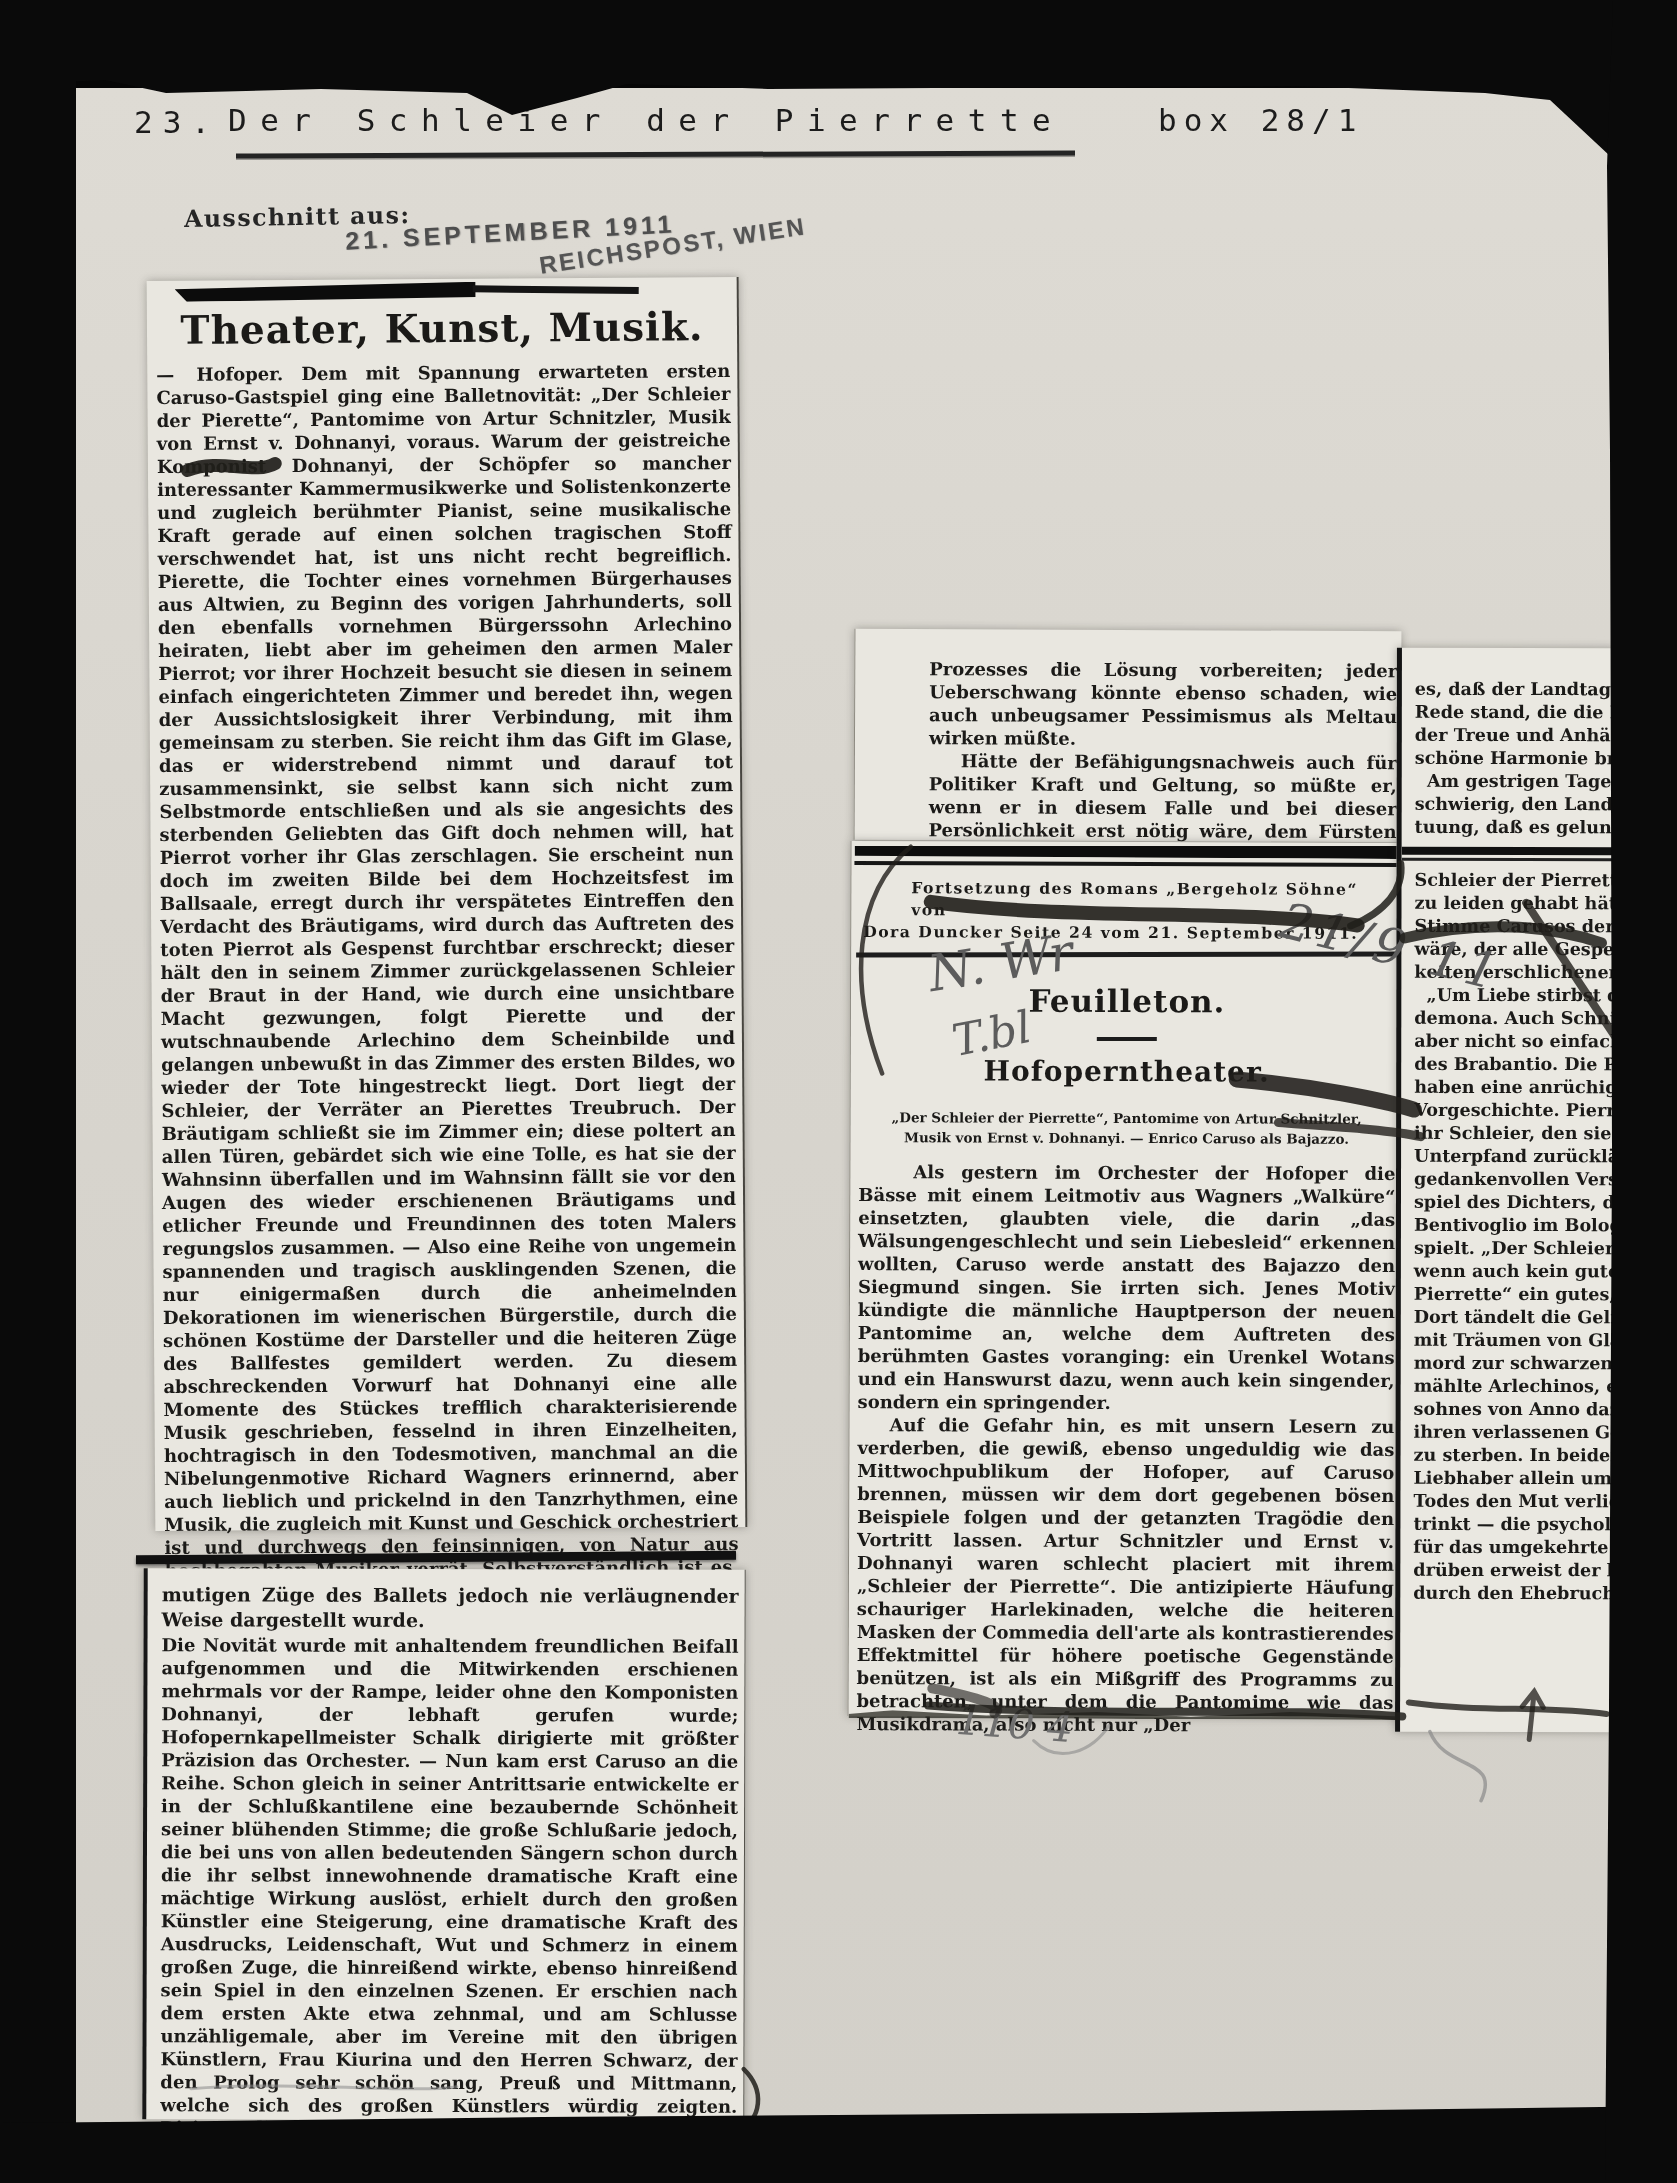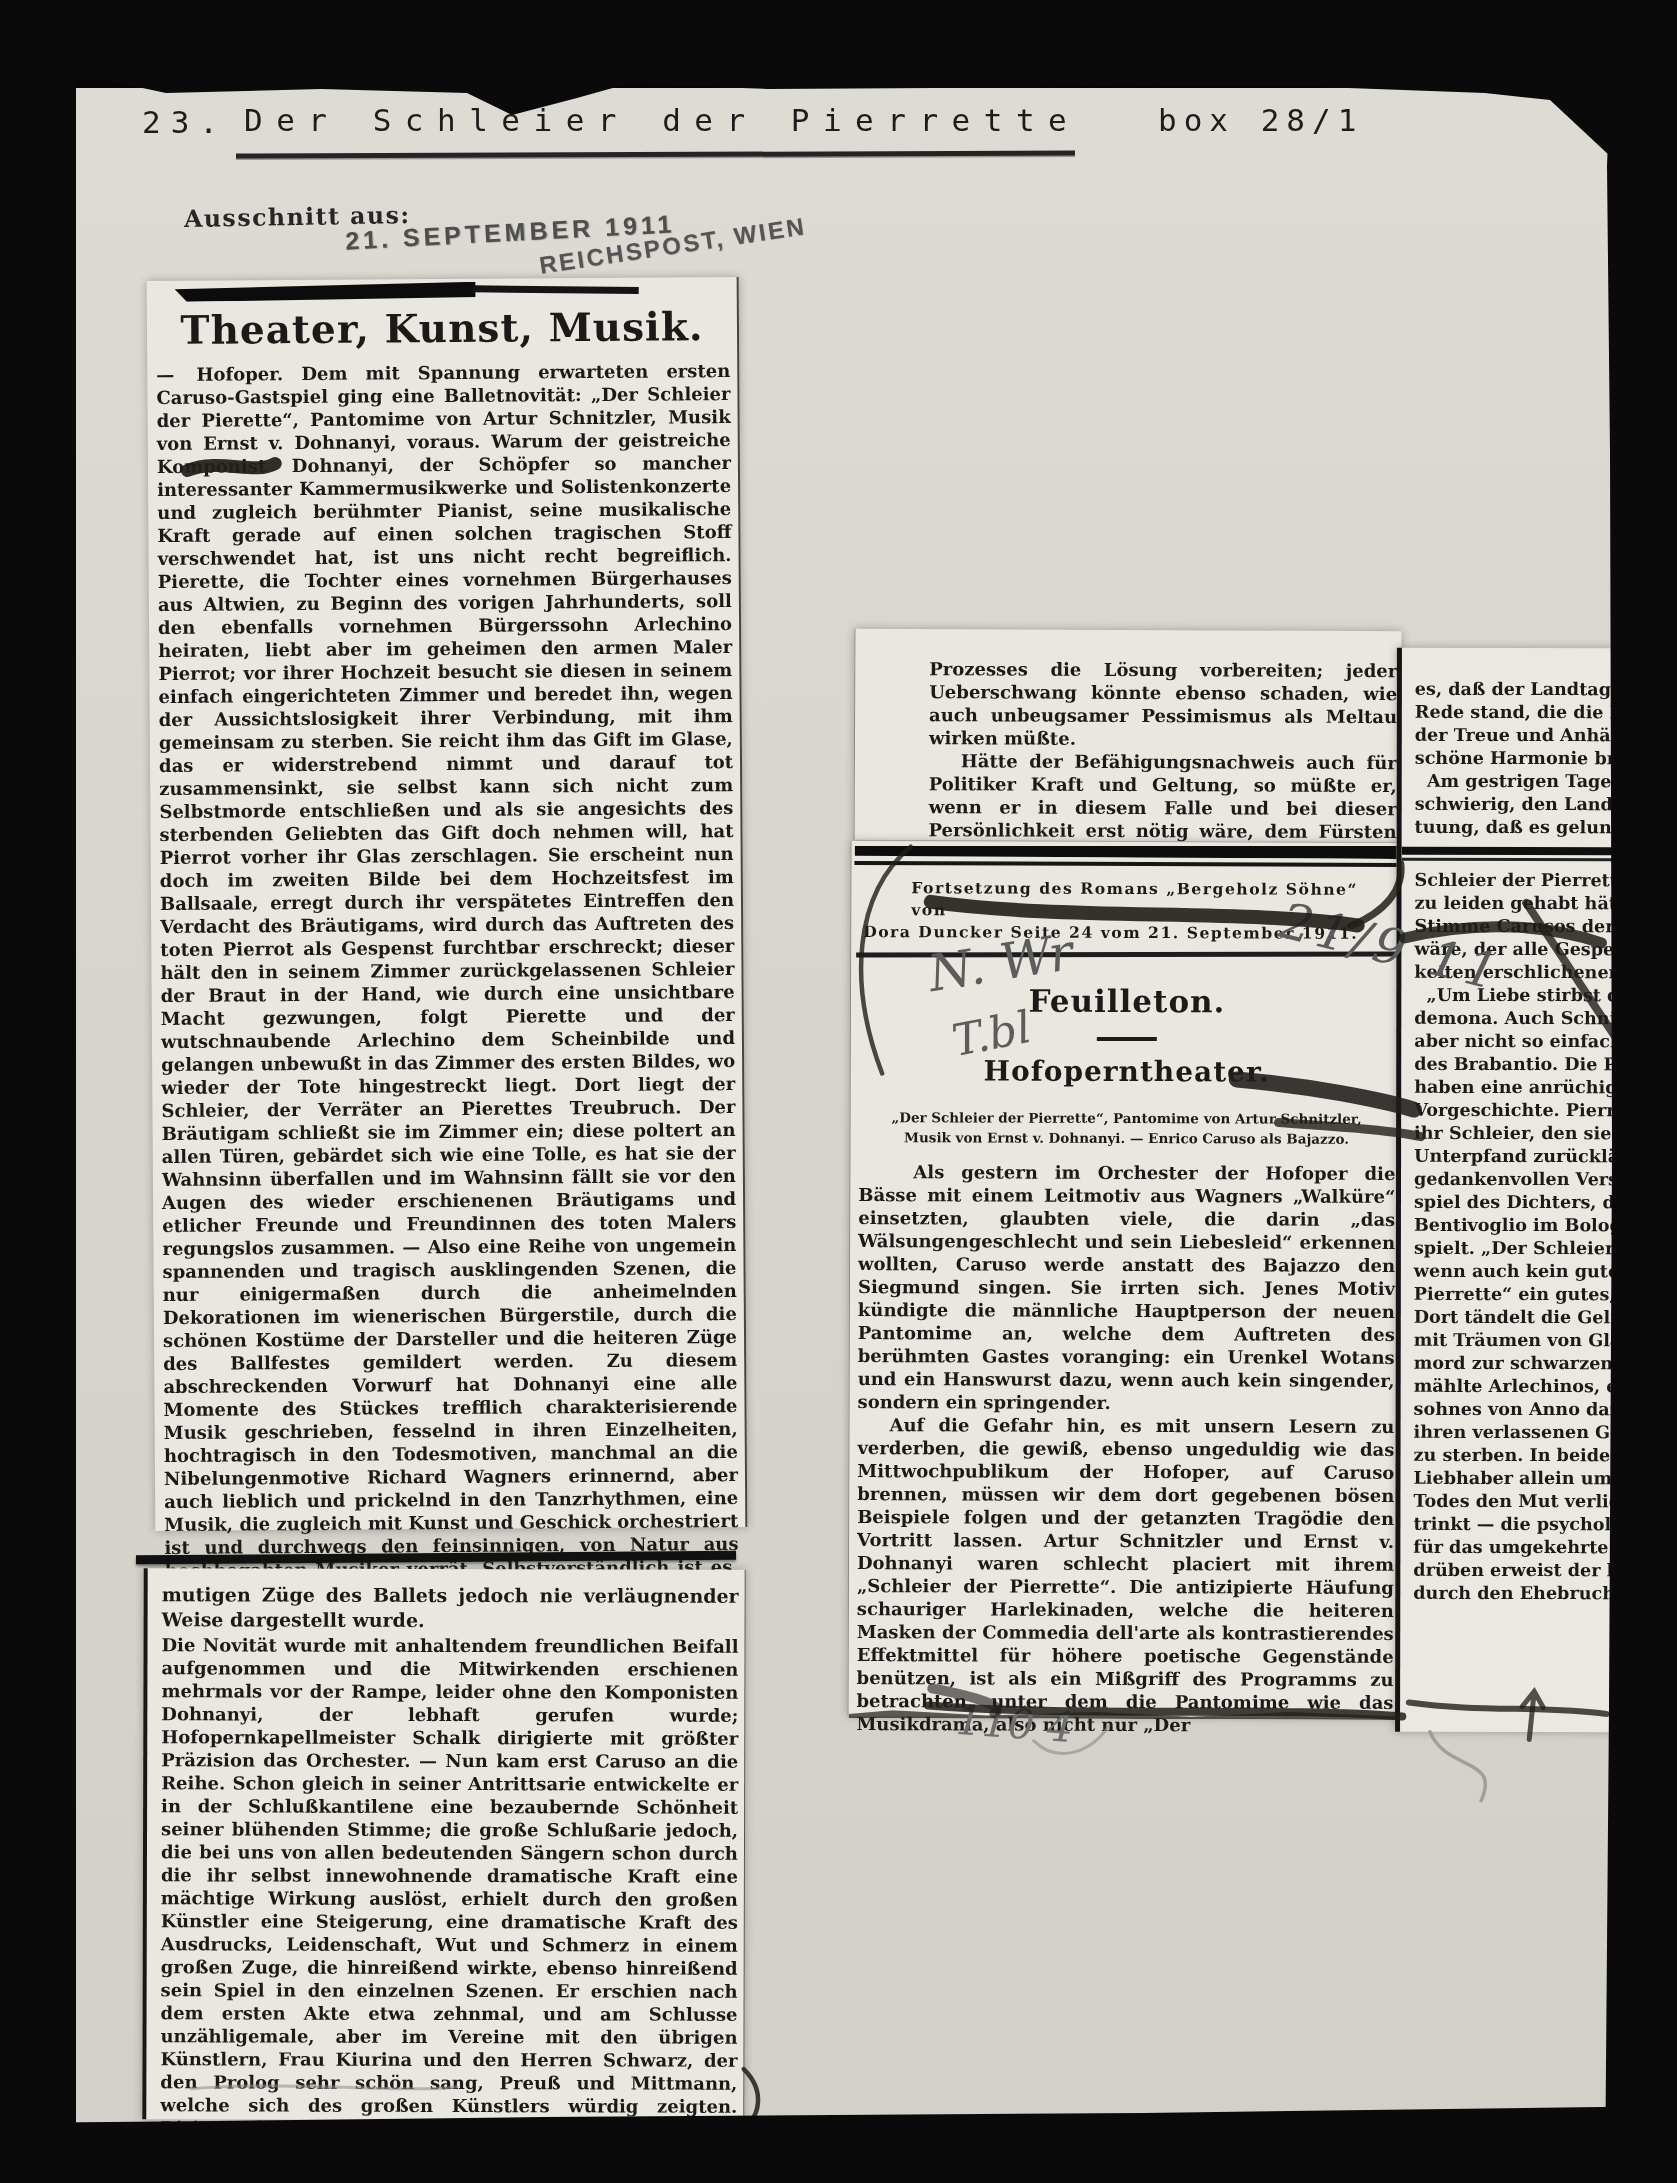--- a/index.html
+++ b/index.html
@@ -11,22 +11,22 @@
   
   .border-top{position:absolute;left:0;top:0;width:1678px;height:166px;background:#0a0a0a;
       clip-path:polygon(0 0,1678px 0,1678px 166px,1610px 156px,1550px 100px,1485px 93px,1294px 86px,768px 89px,627px 84px,577px 98px,512px 115px,467px 93px,321px 89px,166px 93px,105px 80px,0 85px);}
   .border-left{position:absolute;left:0;top:0;width:76px;height:2183px;background:#0a0a0a;}
   .border-bottom{position:absolute;left:0;top:2102px;width:1678px;height:81px;background:#0a0a0a;
       clip-path:polygon(0 21px,216px 19px,542px 15px,1144px 11px,1678px 4px,1678px 81px,0 81px);}
   .border-right{position:absolute;left:1600px;top:0;width:77px;height:2183px;background:#0a0a0a;
       clip-path:polygon(13px 0,77px 0,77px 2183px,5px 2183px,9px 1706px,12px 1154px,10px 452px,7px 166px);}
 
   .typed{font-family:"DejaVu Sans Mono",monospace;color:#1c1c1c;}
-  .header-number{position:absolute;left:134px;top:104px;font-size:31px;letter-spacing:10px;margin-left:8px;}
-  .header-title{position:absolute;left:244px;top:102px;font-size:31px;letter-spacing:13.5px;white-space:nowrap;}
+  .header-number{position:absolute;left:134px;top:104px;font-size:31px;letter-spacing:10px;}
+  .header-title{position:absolute;left:228px;top:102px;font-size:31px;letter-spacing:13.5px;white-space:nowrap;}
   .header-underline{position:absolute;left:236px;top:152px;width:839px;height:5px;background:#242424;transform:rotate(-0.2deg);
       box-shadow:0 1.5px 0 rgba(20,20,20,.35);}
   .header-box{position:absolute;left:1158px;top:102px;font-size:31px;letter-spacing:7px;}
 
   .stamp-label{position:absolute;color:#262626;font-weight:bold;font-size:23.6px;letter-spacing:1.5px;}
   .cut-label{left:184px;top:203px;transform:rotate(-1deg);}
   .vom-label{left:184px;top:275px;}
   .stamp-ink{position:absolute;font-family:"Liberation Sans",sans-serif;font-weight:bold;white-space:nowrap;}
   .date-stamp{left:345px;top:218px;font-size:25px;letter-spacing:4px;color:#4e4e4e;transform:rotate(-3deg);
       text-shadow:1px 0.5px 1px rgba(70,70,70,.4);}

